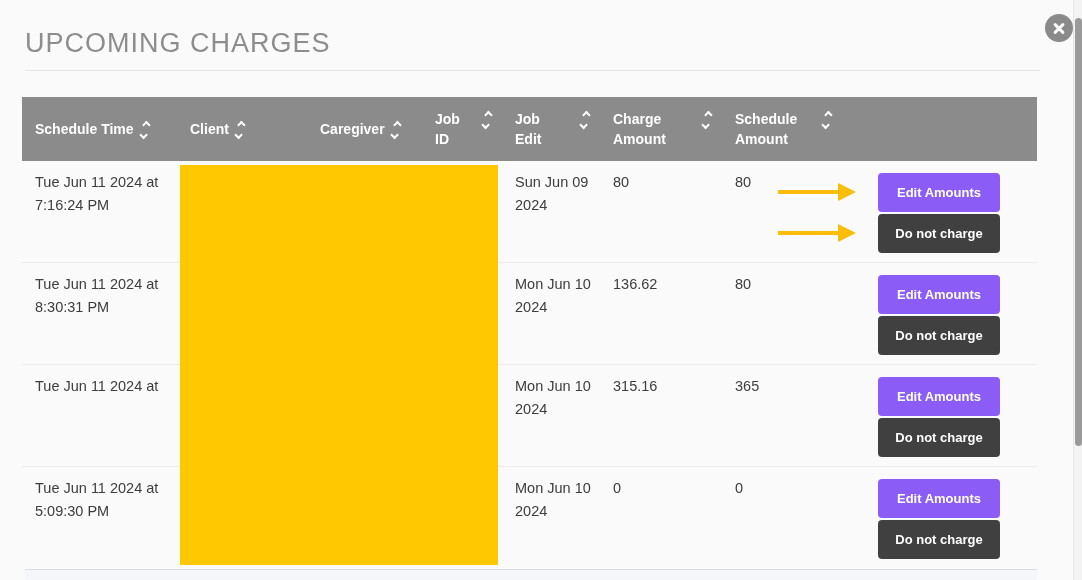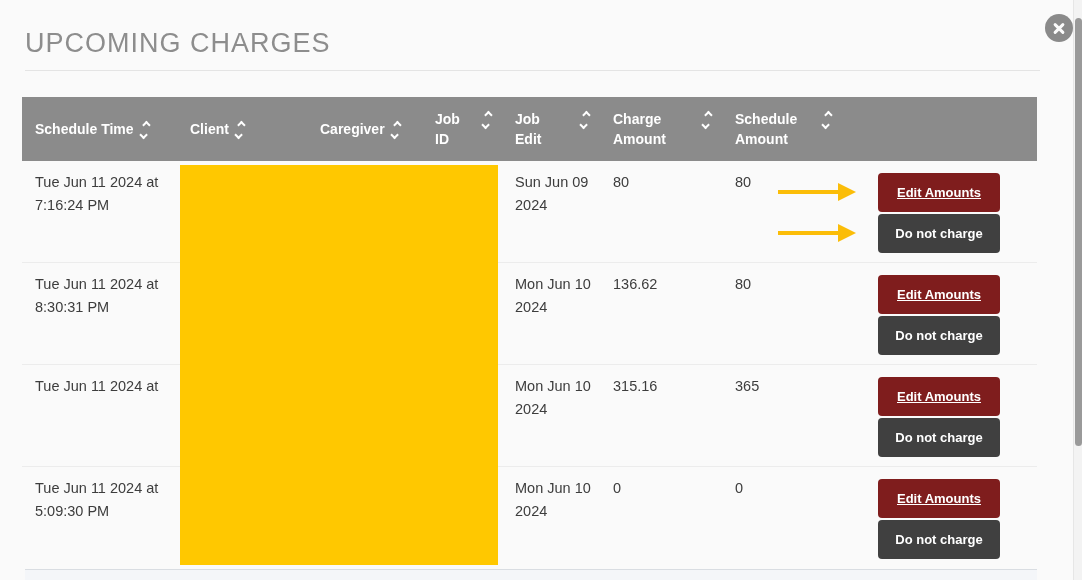--- a/index.html
+++ b/index.html
@@ -65,21 +65,21 @@
   .td {
     padding:10px 8px 0 13px; font-size:14.5px; line-height:23px; color:#3d3d3d;
   }
   .td.actions { position:relative; padding:12px 0 0 36px; }
 
   .btn {
     display:block; width:122px; height:39px; border:none; border-radius:4px;
     color:#ffffff; font-family:"Liberation Sans", sans-serif;
     font-size:13px; font-weight:700; cursor:pointer;
   }
-  .btn-edit { background:#7f1d1d;text-decoration:underline; }
+  .btn-edit { background:#8b5cf6; }
   .btn-dnc { background:#404040; margin-top:2px; }
 
   
   .arrow { position:absolute; left:-64px; width:78px; height:18px; display:flex; align-items:center; }
   .arrow .shaft { width:60px; height:4px; background:#fbbd08; }
   .arrow .head {
     width:0; height:0;
     border-top:9px solid transparent; border-bottom:9px solid transparent;
     border-left:18px solid #fbbd08;
   }

